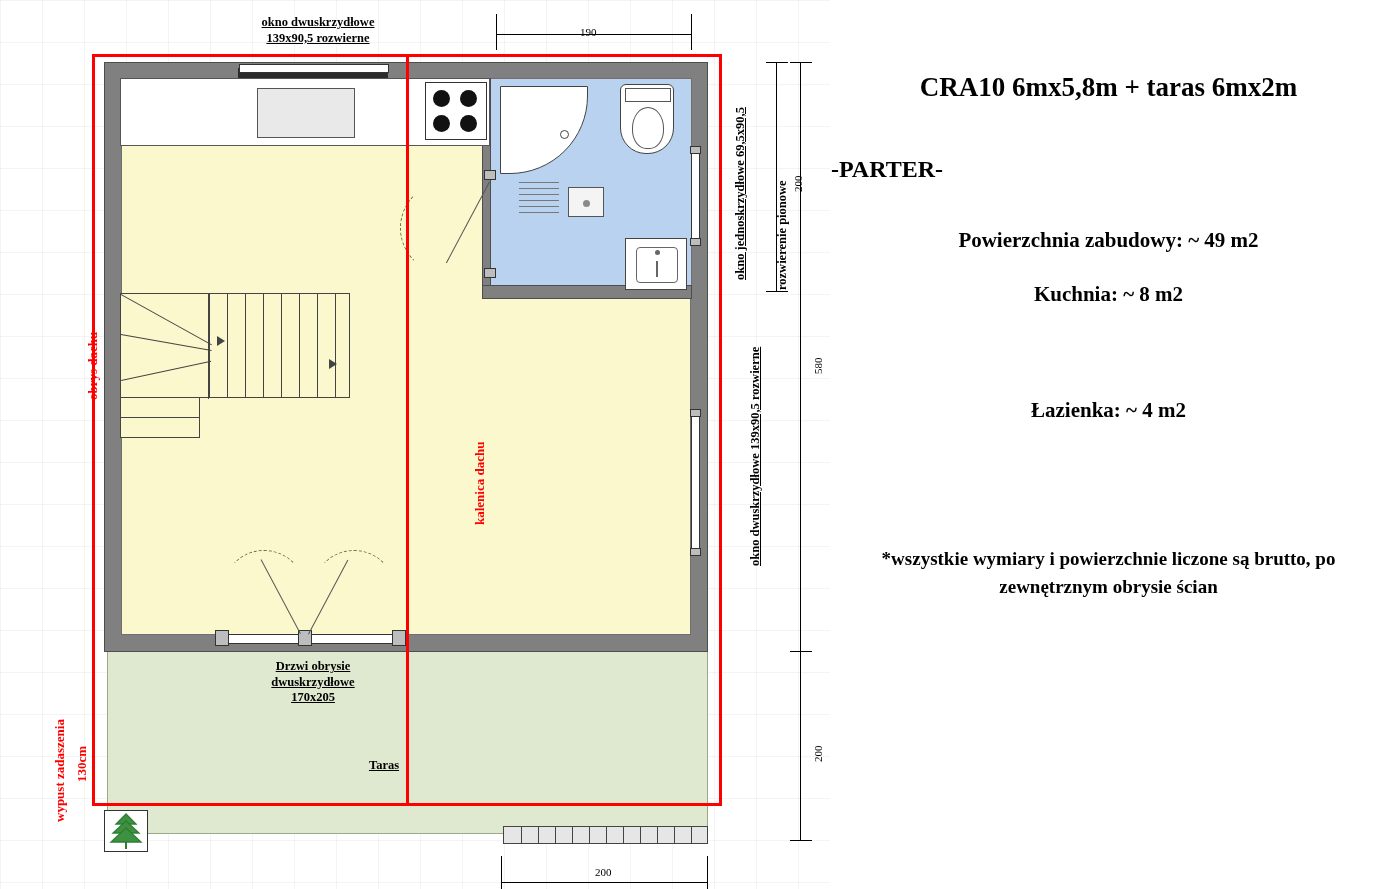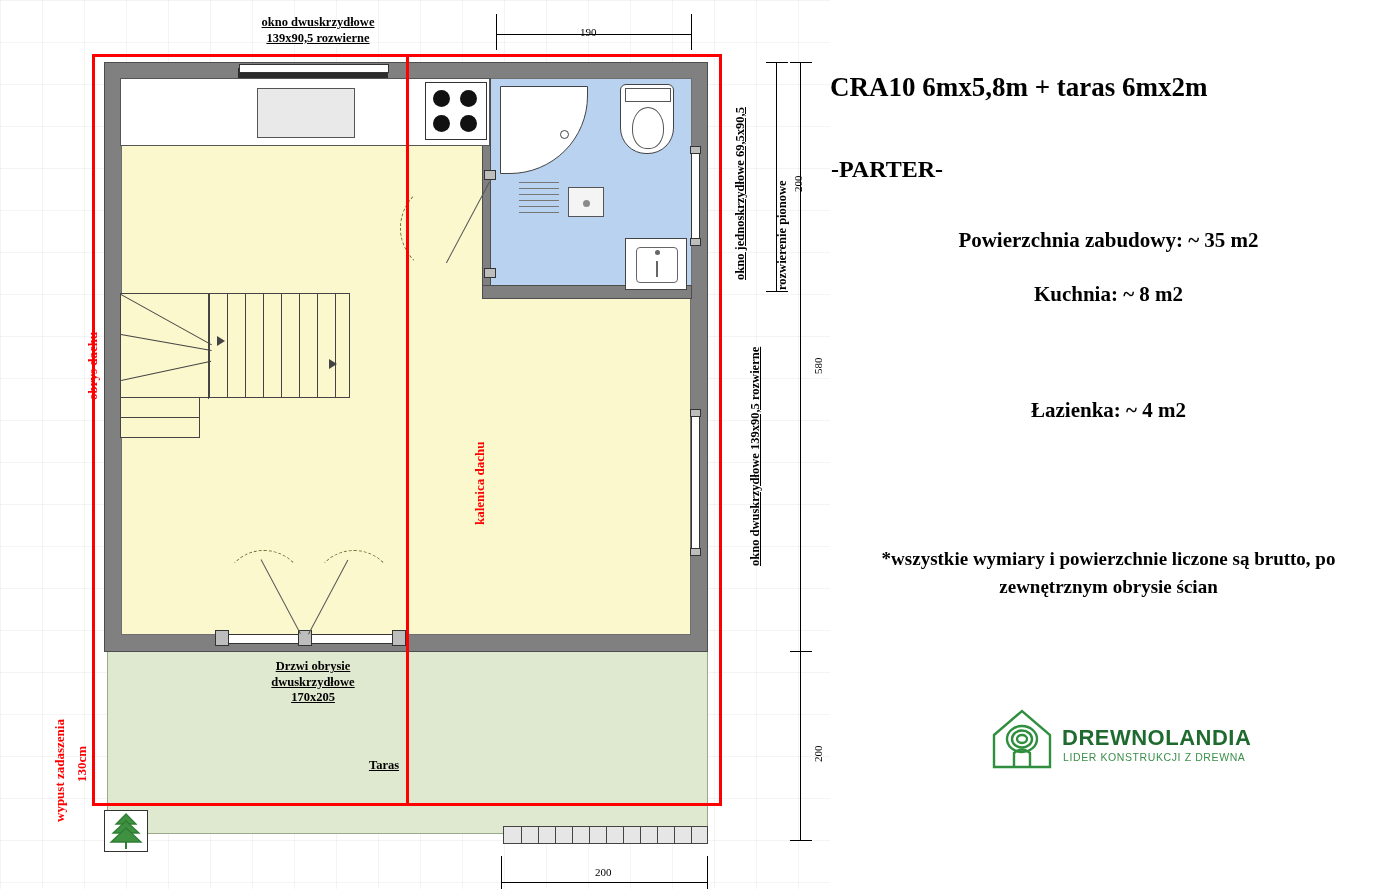--- a/index.html
+++ b/index.html
@@ -294,21 +294,21 @@
   .info {
     position: absolute;
     left: 830px; top: 0;
     width: 557px; height: 889px;
   }
   .info h1 {
     position: absolute;
     left: 0; top: 72px;
     width: 557px;
     margin: 0;
-    text-align: left;
+    text-align: center;
     font-size: 27px;
     font-weight: bold;
   }
   .info h2 {
     position: absolute;
     left: 0; top: 155px;
     width: 557px;
     margin: 1px;
     text-align: left;
     font-size: 24px;
@@ -551,34 +551,21 @@
         <i style="left:153px;"></i>
       <i style="left:170px;"></i>
         <i style="left:187px;"></i>
     </div>
   </div>
 
   <div class="info">
     <h1>CRA10 6mx5,8m + taras 6mx2m</h1>
     <h2>-PARTER-</h2>
 
-    <div class="spec" style="top:228px;">Powierzchnia zabudowy: ~ 35 m2</div>
+    <div class="spec" style="top:228px;">Powierzchnia zabudowy: ~ 49 m2</div>
     <div class="spec" style="top:282px;">Kuchnia: ~ 8 m2</div>
     <div class="spec" style="top:398px;">Łazienka: ~ 4 m2</div>
 
     <div class="note">*wszystkie wymiary i powierzchnie liczone są brutto, po zewnętrznym obrysie ścian</div>
 
-    <div class="logo">
-      <svg width="64" height="66" viewBox="0 0 64 66">
-        <g fill="none" stroke="#2f8f3f" stroke-width="2.4">
-          <path d="M4 30 L32 6 L60 30 L60 62 L4 62 Z"></path>
-          <ellipse cx="32" cy="34" rx="15" ry="13"></ellipse>
-          <ellipse cx="32" cy="34" rx="10" ry="8.5"></ellipse>
-          <ellipse cx="32" cy="34" rx="5" ry="4"></ellipse>
-          <path d="M24 62 L24 48 Q32 41 40 48 L40 62"></path>
-        </g>
-      </svg>
-      <div class="logo-name">DREWNOLANDIA</div>
-      <div class="logo-sub">LIDER KONSTRUKCJI Z DREWNA</div>
-    </div>
   </div>
 
 </div>
 
 </body></html>

